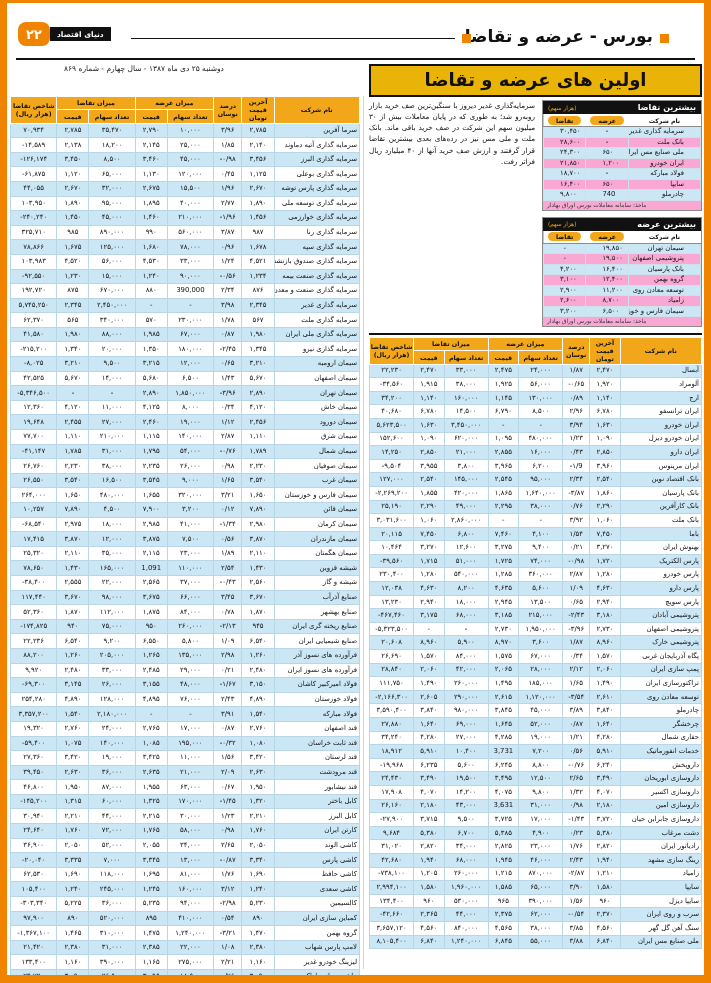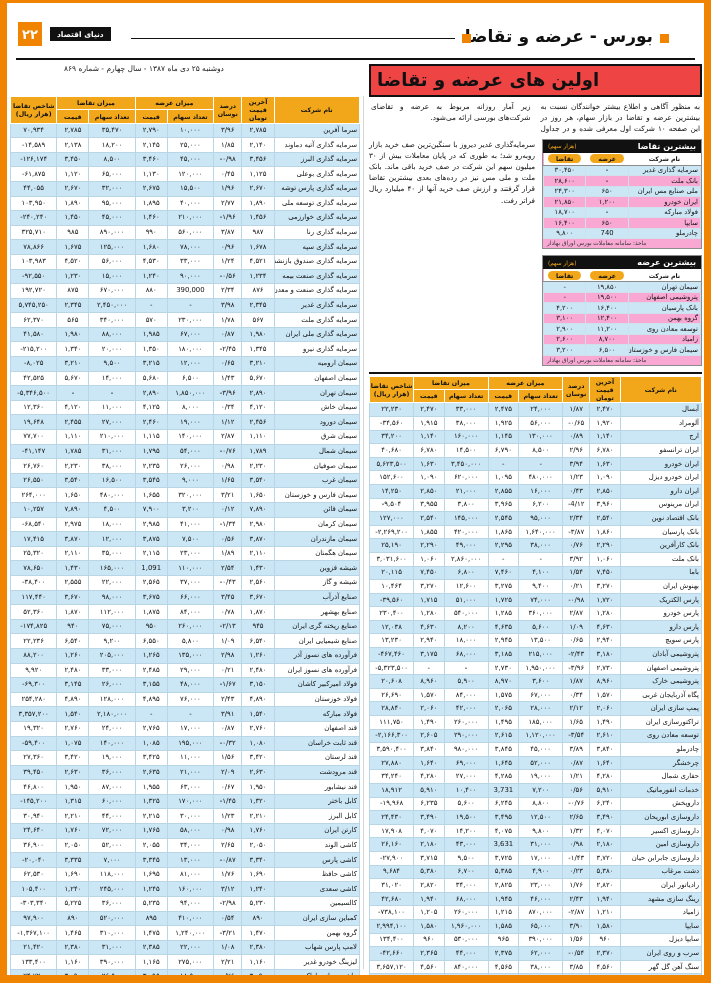--- a/index.html
+++ b/index.html
@@ -9,22 +9,22 @@
   }
   
   .frame{position:absolute;background:#F08300;z-index:9;}
   .frame.top{left:0;right:0;top:0;height:3px;}
   .frame.left{left:0;top:0;bottom:0;width:7px;}
   .frame.right{right:0;top:0;bottom:0;width:7px;}
   .frame.bottom{left:0;right:0;bottom:0;height:8px;}
 
   
   header{position:absolute;left:16px;right:16px;top:20px;height:38px;border-bottom:2.5px solid #111;}
-  .pageno{position:absolute;left:2px;top:2px;width:24px;height:24px;background:#F08300;color:#fff;
-    font-weight:bold;font-size:13px;display:flex;align-items:center;justify-content:center;}
+  .pageno{position:absolute;left:2px;top:2px;width:32px;height:24px;background:#F08300;color:#fff;
+    font-weight:bold;font-size:13px;display:flex;align-items:center;justify-content:center;border-radius:8px;}
   .logo{position:absolute;left:34px;top:7px;background:#111;color:#fff;font-size:7.5px;padding:2.5px 7px;font-weight:bold;}
   .sec-title{position:absolute;right:42px;top:6px;font-size:17px;font-weight:bold;letter-spacing:0.5px;}
   .orn{position:absolute;top:14px;width:9px;height:9px;background:#F08300;}
   .orn.r{right:26px;}
   .orn.l{right:224px;}
   .hdr-line{position:absolute;right:240px;left:115px;top:18px;border-top:1px solid #111;}
   .dateline{position:absolute;left:40px;top:64px;font-size:7.5px;color:#222;direction:rtl;margin-left:24px;}
 
   .col-rule{position:absolute;left:363px;top:96px;bottom:14px;border-left:1px solid #d4d4d4;}
 
@@ -35,32 +35,32 @@
   table.big{border-collapse:collapse;table-layout:fixed;width:100%;}
   table.big th{background:#F2A71B;border:1px solid #fff;font-size:6.3px;font-weight:bold;padding:1px 0;line-height:1.25;}
   table.big td{border:0.5px solid #b9d6e6;font-size:6.9px;padding:0 2px;height:13.6px;line-height:1;
     overflow:hidden;white-space:nowrap;}
   .right-col table.big td{height:12.6px;}
   table.big tbody tr:nth-child(odd){background:#CBE7F5;}
   td.nm{text-align:right;}
   td.num{direction:ltr;text-align:center;}
 
   
-  .title-box{border:2px solid #111;padding:3px 6px 5px;text-align:left;font-size:18px;font-weight:bold;background:#ef4444;}
+  .title-box{border:2px solid #111;padding:3px 6px 5px;text-align:center;font-size:18px;font-weight:bold;background:#eab308;}
   .intro{font-size:7.3px;line-height:1.5;text-align:justify;margin:5px 2px 4px;columns:2;column-gap:10px;}
 
   .mini-block{display:flex;gap:7px;margin:3px 0 6px;align-items:flex-start;}
   .mini-card{width:158px;flex:none;border:0.5px solid #8c8c8c;background:#f9a8d4;}
   .mini-head{background:#111;color:#fff;font-size:8px;font-weight:bold;text-align:right;padding:2px 5px;
     display:flex;justify-content:space-between;align-items:center;}
   .mini-unit{font-size:5.8px;font-weight:normal;color:#F2A71B;}
   table.mini{border-collapse:collapse;width:100%;table-layout:fixed;}
   table.mini th{font-size:6.2px;padding:1.5px 1px;background:#fff;border-bottom:0.5px solid #8c8c8c;text-align:center;}
   .pill{display:inline-block;background:#F2A71B;border-radius:8px;padding:1px 8px;font-weight:bold;font-size:6.2px;}
-  table.mini td{font-size:6.8px;height:9.5px;line-height:1;padding:0 2px;border:0.5px solid #cfe0ea;
+  table.mini td{font-size:6.8px;height:9.5px;line-height:1;padding:0 16px;border:0.5px solid #cfe0ea;
     white-space:nowrap;overflow:hidden;}
   table.mini tbody tr:nth-child(odd){background:#CBE7F5;}
   .mini-src{font-size:5.8px;color:#333;padding:1px 4px 2px;text-align:left;}
   .mini-text{flex:1;font-size:7.2px;line-height:1.55;text-align:justify;margin:0;}
 
   .right-table-wrap{border-top:2px solid #111;padding-top:2px;margin-top:2px;}
 </style>
 </head>
 <body>
 
@@ -704,21 +704,20 @@
           <td class="num">۲۶,۵۰۰</td>
           <td class="num">۳,۰۹۰</td>
           <td class="num">۲۴,۷۲۰</td>
         </tr>
       </tbody>
   </table>
 </section>
 
 <aside class="right-col">
   <div class="title-box">اولین های عرضه و تقاضا</div>
-  <p class="intro">به منظور آگاهی و اطلاع بیشتر خوانندگان نسبت به بیشترین عرضه و تقاضا در بازار سهام، هر روز در این صفحه ۱۰ شرکت اول معرفی شده و در جداول زیر آمار روزانه مربوط به عرضه و تقاضای شرکت‌های بورسی ارائه می‌شود.</p>
 
   <div class="mini-block">
     <div class="mini-card">
       <div class="mini-head">
         <span>بیشترین تقاضا</span>
         <span class="mini-unit">(هزار سهم)</span>
       </div>
       <table class="mini">
         <colgroup>
             <col style="width:46%">
@@ -937,21 +936,21 @@
             <td class="num">۰/۴۳</td>
             <td class="num">۱۶,۰۰۰</td>
             <td class="num">۲,۸۵۵</td>
             <td class="num">۲۱,۰۰۰</td>
             <td class="num">۲,۸۵۰</td>
             <td class="num">۱۴,۲۵۰</td>
           </tr>
           <tr>
             <td class="nm">ایران مرینوس</td>
             <td class="num">۳,۹۶۰</td>
-            <td class="num">-4/۱۲</td>
+            <td class="num">-۱/9</td>
             <td class="num">۶,۲۰۰</td>
             <td class="num">۳,۹۶۵</td>
             <td class="num">۳,۸۰۰</td>
             <td class="num">۳,۹۵۵</td>
             <td class="num">-۹,۵۰۴</td>
           </tr>
           <tr>
             <td class="nm">بانک اقتصاد نوین</td>
             <td class="num">۲,۵۴۰</td>
             <td class="num">۲/۳۴</td>

